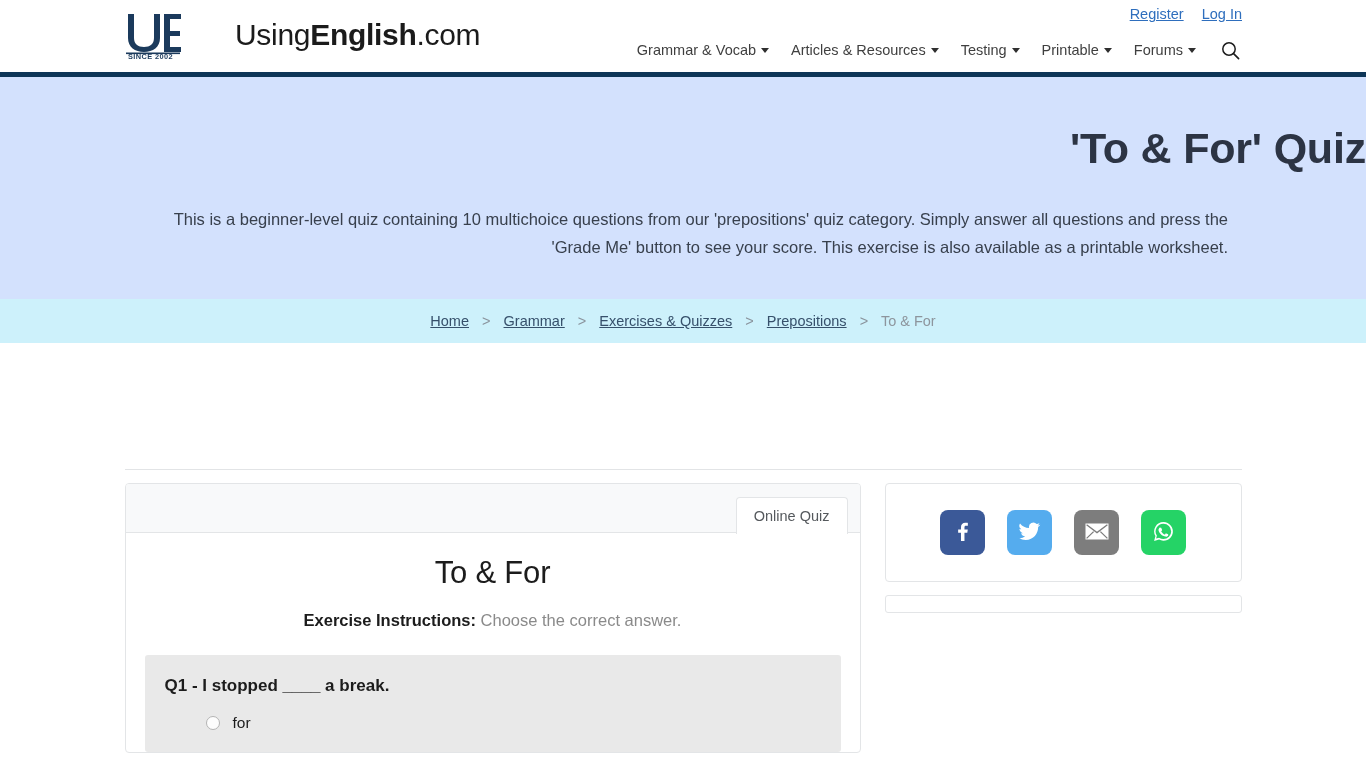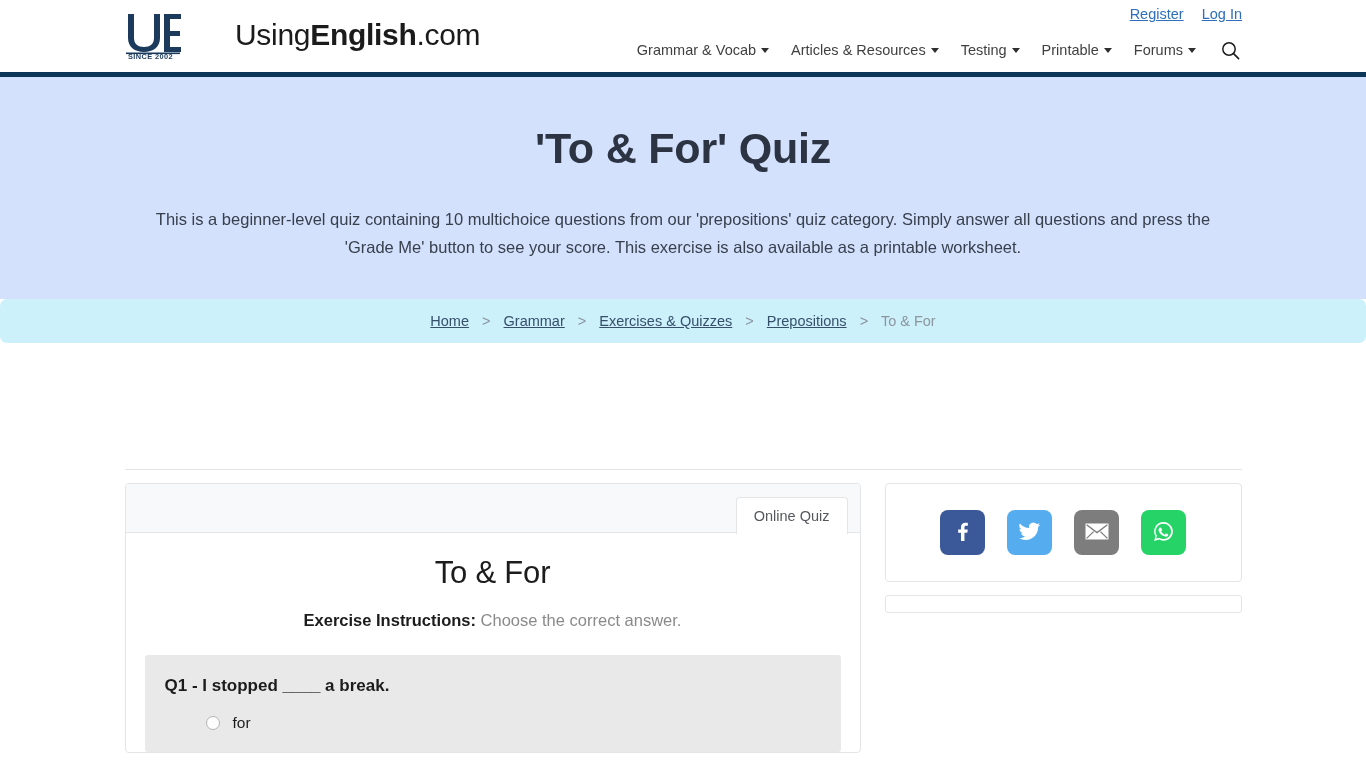--- a/index.html
+++ b/index.html
@@ -104,21 +104,21 @@
     width: 100%;
     height: 5px;
     background: #0d3557;
   }
 
   
   .hero {
     background: #d3e1fd;
     width: 100%;
     padding: 36px 0 38px;
-    text-align: center;
+    text-align: right;
   }
   .hero h1 {
     margin: 0 0 0;
     font-size: 43px;
     font-weight: 700;
     color: #2c3444;
     letter-spacing: -0.2px;
     line-height: 1.2;
     padding-top: 15px;
   }
@@ -132,21 +132,20 @@
   }
 
   
   .crumbbar {
     background: #cdf1fb;
     width: 100%;
     height: 44px;
     display: flex;
     align-items: center;
     justify-content: center;
-    border-radius: 7px;
   }
   .crumbs {
     font-size: 14.5px;
     color: #7a8590;
     white-space: nowrap;
   }
   .crumbs a {
     color: #36506b;
     text-decoration: underline;
   }

